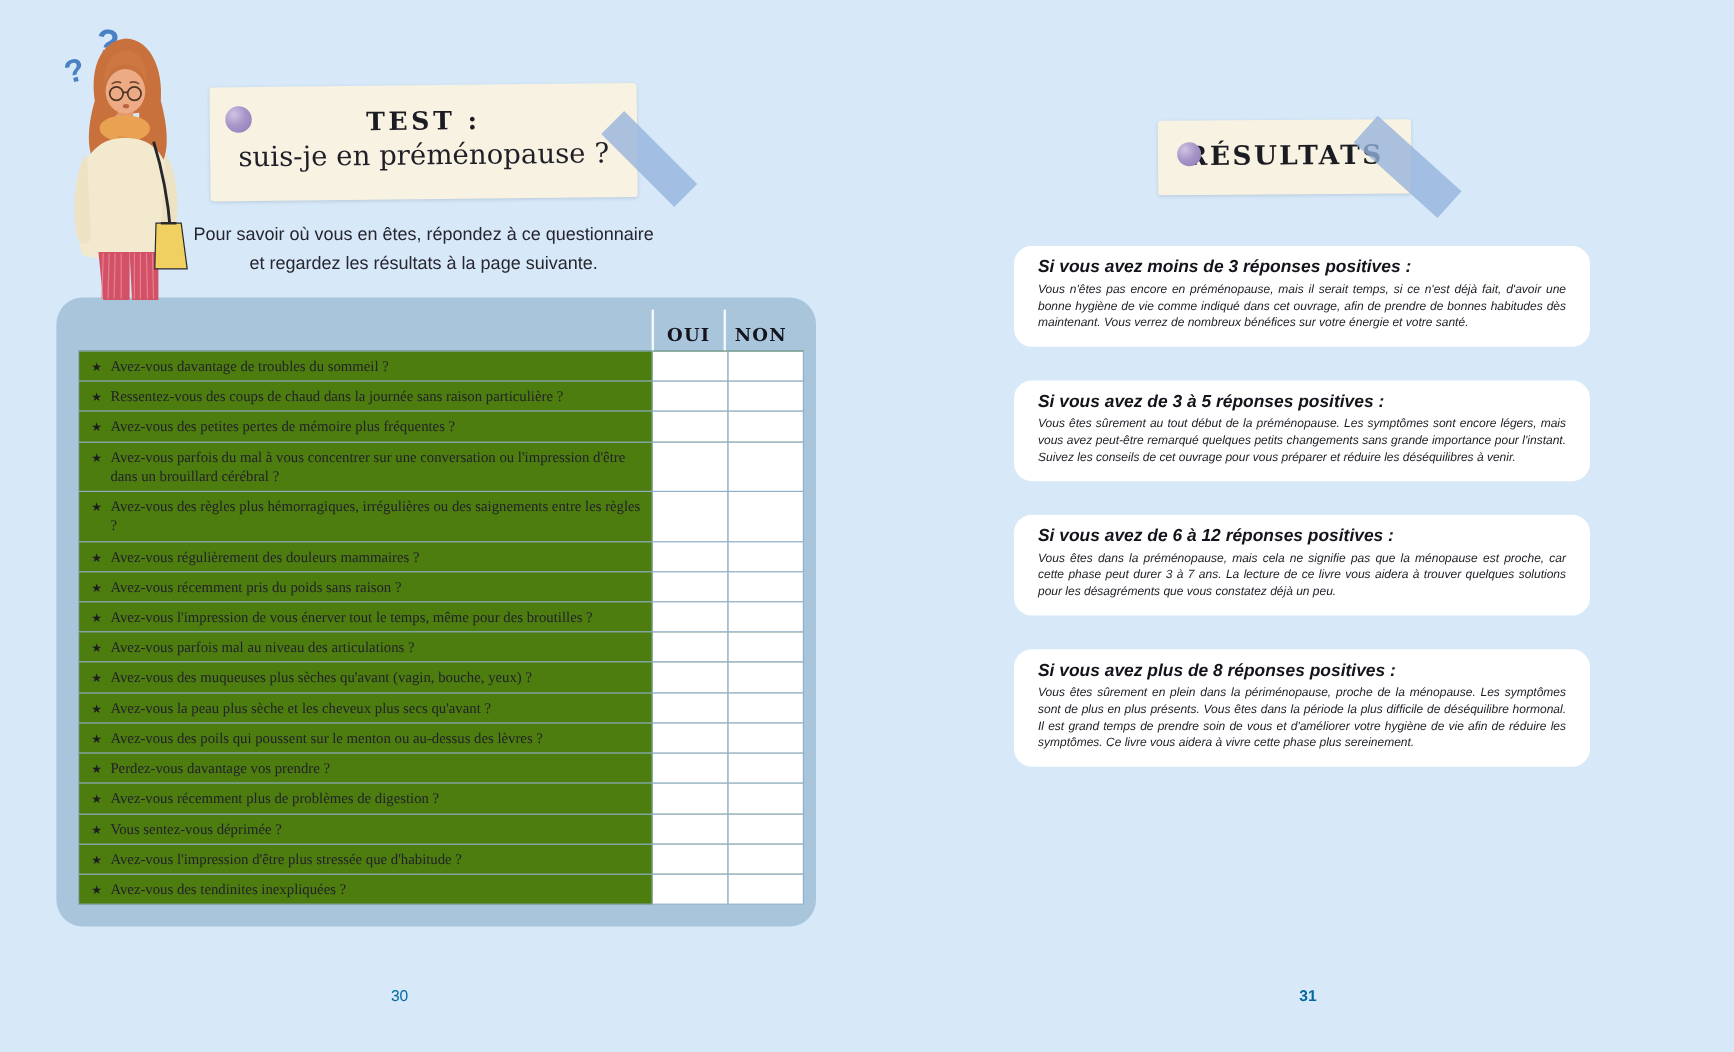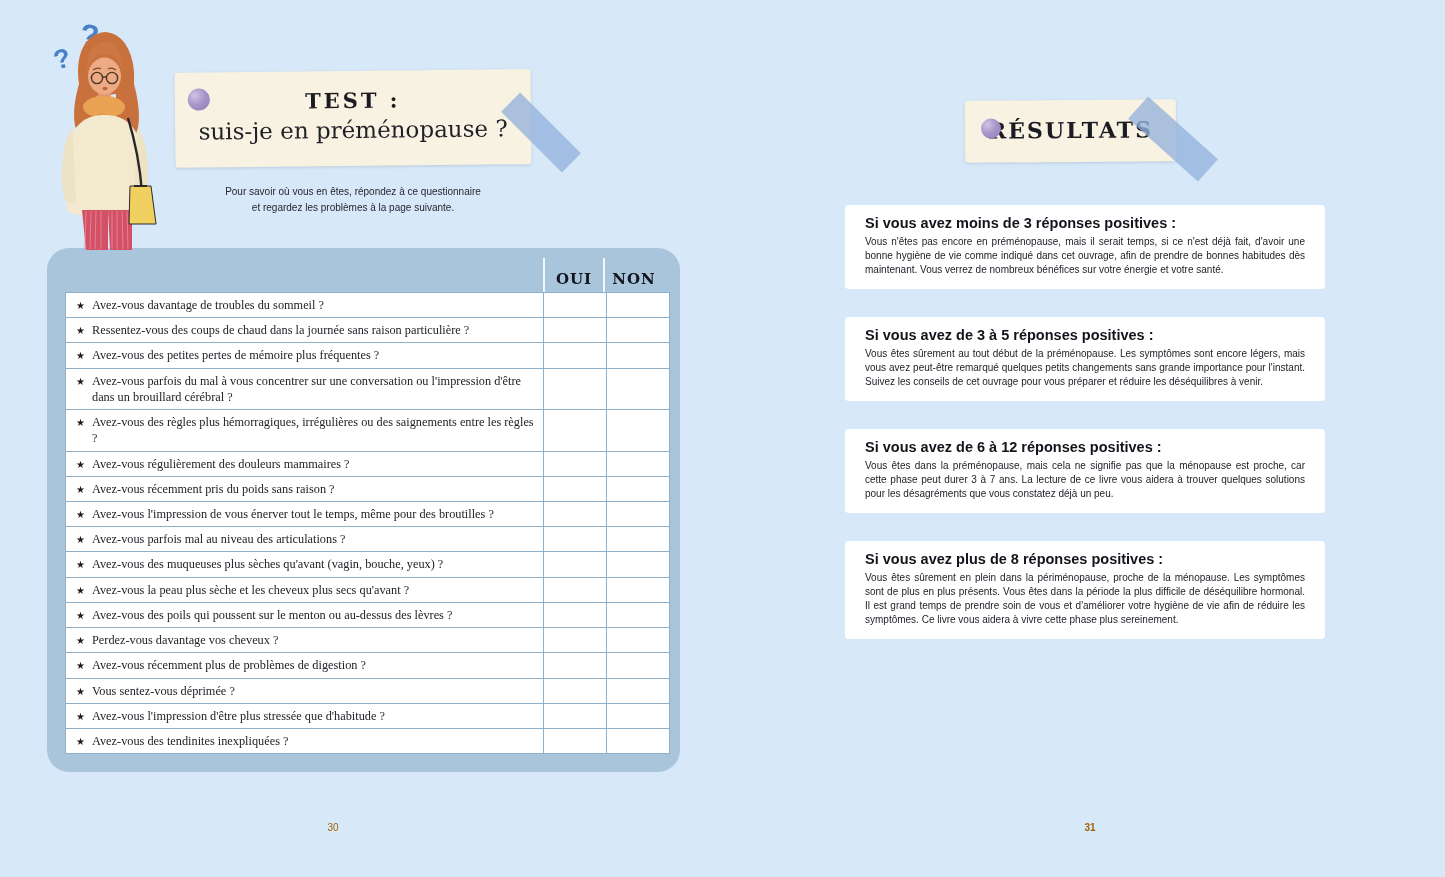--- a/index.html
+++ b/index.html
@@ -14,40 +14,40 @@
   .title-card.left .pin-ball{left:13px;top:16px;width:22px;height:22px;}
   .title-card.right .pin-ball{left:16px;top:18px;width:20px;height:20px;}
   .test-title-1{margin-top:17px;text-align:center;font-family:"DejaVu Serif",serif;font-weight:bold;font-size:21px;letter-spacing:3px;color:#1b1b22;}
   .test-title-2{margin-top:4px;text-align:center;font-family:"DejaVu Serif",serif;font-size:23px;color:#1f1f27;}
   .results-title{margin-top:17px;text-align:center;font-family:"DejaVu Serif",serif;font-weight:bold;font-size:22px;letter-spacing:2px;color:#1b1b22;}
   .tape{position:absolute;background:rgba(147,178,219,.78);z-index:3;}
   .tape.tape-left{left:498px;top:119px;width:86px;height:27px;transform:rotate(45deg);}
   .tape.tape-right{left:1126px;top:124px;width:94px;height:30px;transform:rotate(42deg);}
 
   
-  .intro{position:absolute;left:113px;top:184px;width:480px;text-align:center;font-size:10px;line-height:1.6;color:#262630;z-index:2;}
+  .intro{position:absolute;left:113px;top:184px;width:480px;text-align:center;font-size:15px;line-height:1.6;color:#262630;z-index:2;}
 
   
   .quiz-panel{position:absolute;left:47px;top:248px;width:633px;background:#a9c5dc;border-radius:22px;box-sizing:border-box;padding:10px 17px 18px 18px;z-index:4;}
   .quiz-header{display:flex;height:34px;}
   .qh-spacer{width:478px;}
   .qh-col{width:60px;box-sizing:border-box;border-left:2px solid rgba(255,255,255,.85);display:flex;align-items:flex-end;justify-content:center;padding-bottom:4px;font-family:"DejaVu Serif",serif;font-weight:bold;font-size:15px;letter-spacing:1px;color:#14141c;}
-  .quiz-table{width:598px;border-collapse:collapse;background:#ffffff;table-layout:fixed;}
+  .quiz-table{width:598px;border-collapse:collapse;background:#4d7c0f;table-layout:fixed;}
   .quiz-table td{border:1.6px solid #8fafc8;}
   .q-cell{width:478px;box-sizing:border-box;padding:4px 6px 4px 26px;text-indent:-16px;font-family:"Liberation Serif",serif;font-size:12.3px;line-height:1.32;color:#222229;}
   .star{display:inline-block;width:10px;text-indent:0;margin-right:6px;font-size:10px;color:#1b1b22;}
   .a-cell{width:60px;background:#fff;}
 
-  .pageno{position:absolute;font-size:10px;color:#a16207;width:40px;text-align:center;}
+  .pageno{position:absolute;font-size:13px;color:#0369a1;width:40px;text-align:center;}
   .pageno.pn-left{left:313px;top:822px;}
   .pageno.pn-right{left:1070px;top:822px;font-weight:bold;}
 
   
   .results{position:absolute;left:845px;top:205px;width:480px;display:flex;flex-direction:column;gap:28px;}
-  .result-card{background:#ffffff;border-radius:4px;padding:10px 20px 12px;box-sizing:border-box;}
+  .result-card{background:#ffffff;border-radius:15px;padding:10px 20px 12px;box-sizing:border-box;font-style:italic;}
   .result-heading{font-weight:bold;font-size:14.5px;color:#13131b;margin-bottom:4px;}
   .result-body{font-size:10px;line-height:1.4;color:#1c1c25;text-align:justify;text-justify:inter-word;}
 
   
   .woman{position:absolute;left:48px;top:16px;width:118px;height:234px;z-index:5;}
 </style>
 </head>
 <body>
 
 <div class="spread">
@@ -101,21 +101,21 @@
 
   <div class="title-card left">
     <div class="pin-ball"></div>
     <div class="test-title-1">TEST :</div>
     <div class="test-title-2">suis-je en préménopause ?</div>
   </div>
   <div class="tape tape-left"></div>
 
   <div class="intro">
     <div>Pour savoir où vous en êtes, répondez à ce questionnaire</div>
-    <div>et regardez les problèmes à la page suivante.</div>
+    <div>et regardez les résultats à la page suivante.</div>
   </div>
 
   <div class="quiz-panel">
     <div class="quiz-header">
       <div class="qh-spacer"></div>
       <div class="qh-col">OUI</div>
       <div class="qh-col">NON</div>
     </div>
     <table class="quiz-table">
       <tbody>
@@ -173,21 +173,21 @@
             <td class="q-cell"><span class="star">★</span><span>Avez-vous la peau plus sèche et les cheveux plus secs qu'avant ?</span></td>
             <td class="a-cell"></td>
             <td class="a-cell"></td>
           </tr>
           <tr>
             <td class="q-cell"><span class="star">★</span><span>Avez-vous des poils qui poussent sur le menton ou au-dessus des lèvres ?</span></td>
             <td class="a-cell"></td>
             <td class="a-cell"></td>
           </tr>
           <tr>
-            <td class="q-cell"><span class="star">★</span><span>Perdez-vous davantage vos cheveux ?</span></td>
+            <td class="q-cell"><span class="star">★</span><span>Perdez-vous davantage vos prendre ?</span></td>
             <td class="a-cell"></td>
             <td class="a-cell"></td>
           </tr>
           <tr>
             <td class="q-cell"><span class="star">★</span><span>Avez-vous récemment plus de problèmes de digestion ?</span></td>
             <td class="a-cell"></td>
             <td class="a-cell"></td>
           </tr>
           <tr>
             <td class="q-cell"><span class="star">★</span><span>Vous sentez-vous déprimée ?</span></td>

